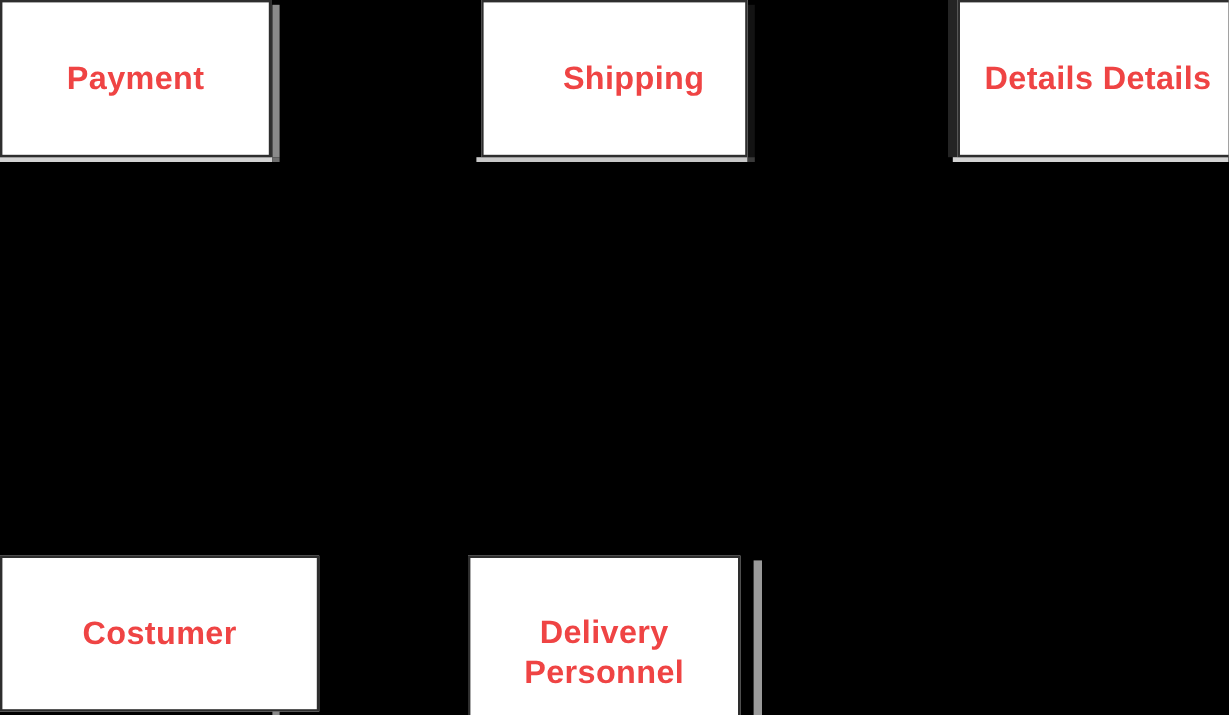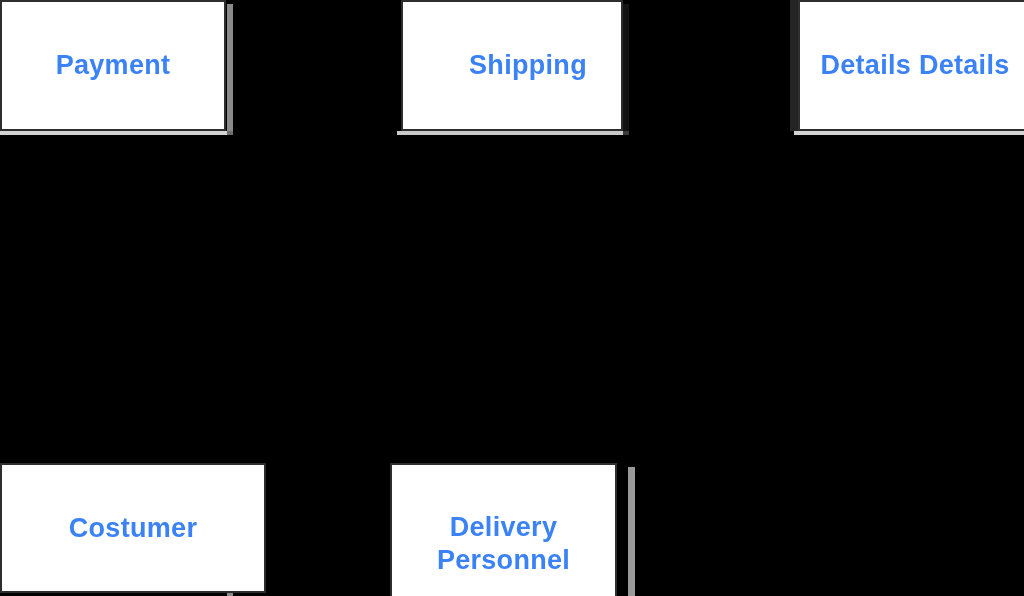--- a/index.html
+++ b/index.html
@@ -21,21 +21,21 @@
     background: #ffffff;
     border: 2px solid #2e2e2e;
     display: flex;
     align-items: center;
     justify-content: center;
   }
   .node-label {
     font-weight: bold;
     font-size: 27px;
     line-height: 33px;
-    color: #3b82f6;
+    color: #ef4444;
     text-align: center;
     white-space: pre-line;
     letter-spacing: 0.3px;
   }
   .shadow {
     position: absolute;
   }
 
   
   #node-payment          { left: 0px;   top: 0px;   width: 226px; height: 131px; }

